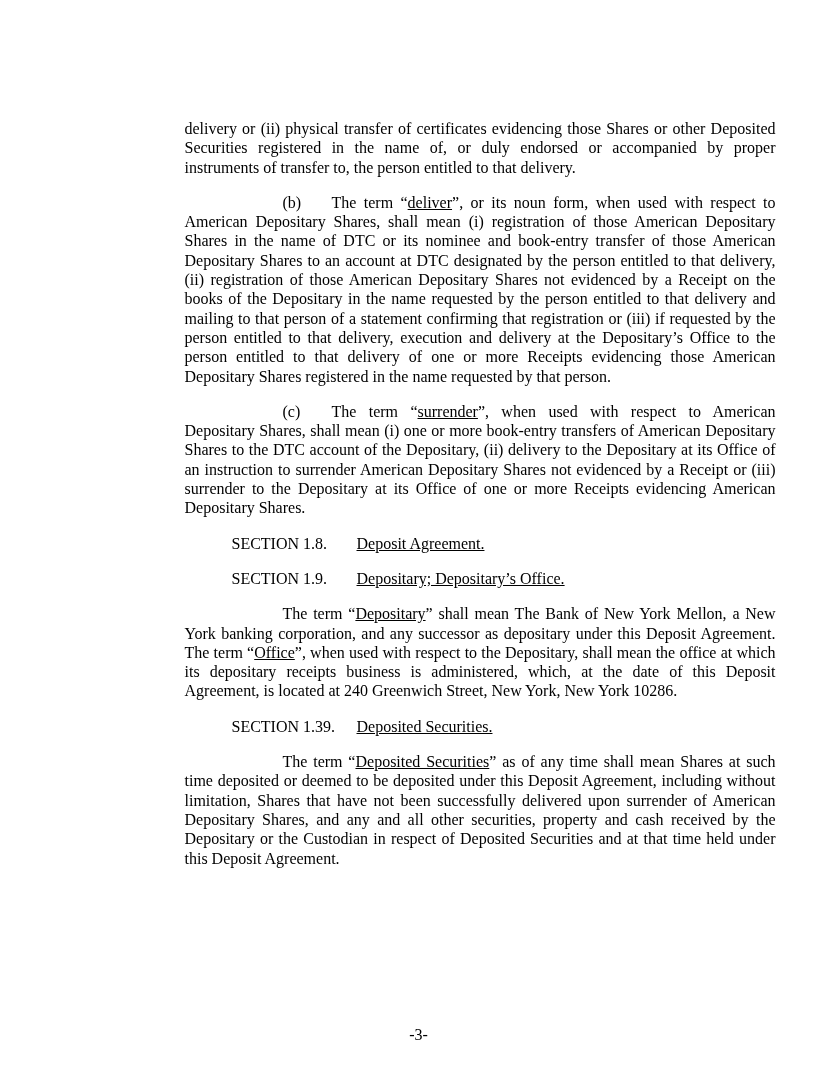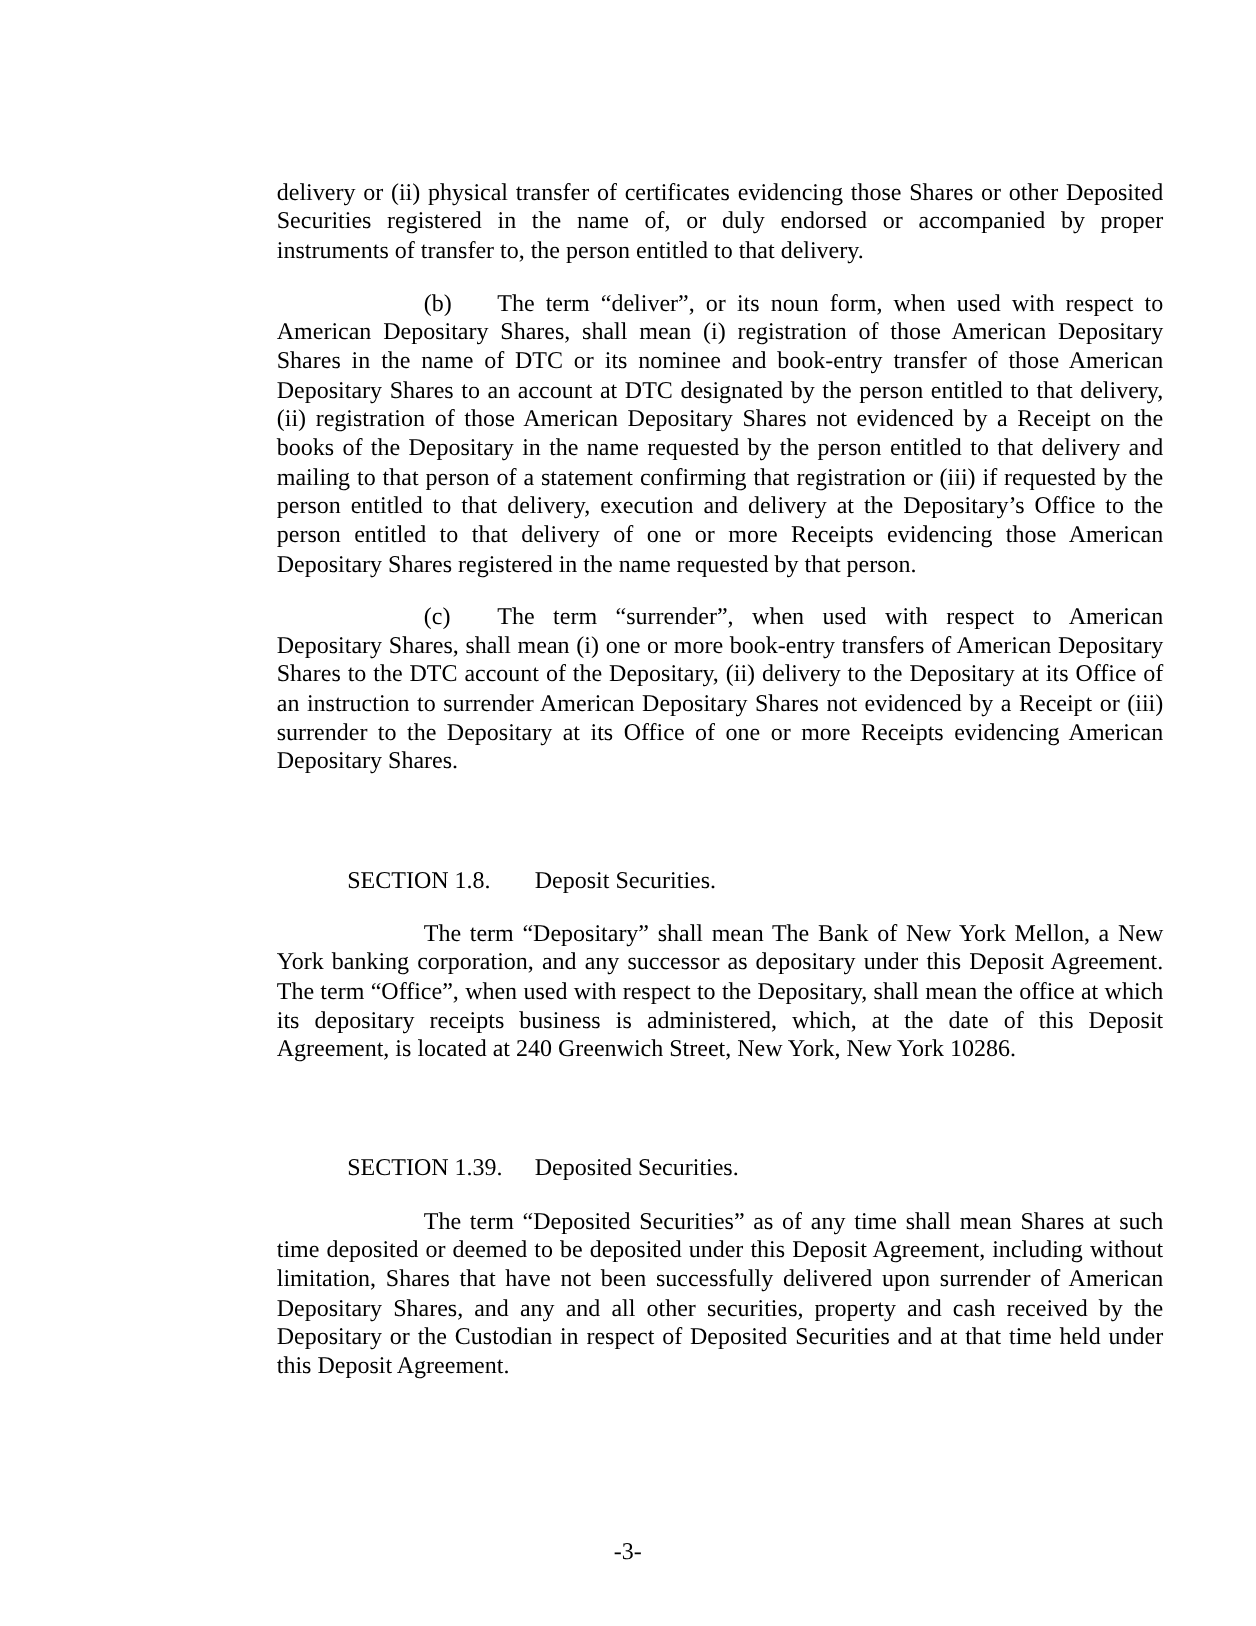--- a/index.html
+++ b/index.html
@@ -33,46 +33,46 @@
   p.para.flush  { text-indent: 0; }
   p.heading {
     margin-left: 47px;
     text-align: left;
     text-indent: 0;
   }
   .section-number {
     display: inline-block;
     width: 125px;
     text-indent: 0;
-    margin-top: 44px;
   }
   .para-label {
     display: inline-block;
     width: 49px;
     text-indent: 0;
   }
-  .underline { }
+  .underline { text-decoration: underline; }
   .footer {
     position: absolute;
     top: 1025px;
     left: 0;
     width: 100%;
     text-align: center;
     font-family: "Liberation Serif", serif;
     font-size: 16px;
     color: #000000;
   }
 </style>
 </head>
 <body>
 
 <div class="page">
   <div class="content">
       <p class="para flush"><span>delivery or (ii) physical transfer of certificates evidencing those Shares or other Deposited Securities registered in the name of, or duly endorsed or accompanied by proper instruments of transfer to, the person entitled to that delivery.</span></p>
       <p class="para indent"><span class="para-label">(b)</span><span>The term “</span><span class="underline">deliver</span><span>”, or its noun form, when used with respect to American Depositary Shares, shall mean (i) registration of those American Depositary Shares in the name of DTC or its nominee and book-entry transfer of those American Depositary Shares to an account at DTC designated by the person entitled to that delivery, (ii) registration of those American Depositary Shares not evidenced by a Receipt on the books of the Depositary in the name requested by the person entitled to that delivery and mailing to that person of a statement confirming that registration or (iii) if requested by the person entitled to that delivery, execution and delivery at the Depositary’s Office to the person entitled to that delivery of one or more Receipts evidencing those American Depositary Shares registered in the name requested by that person.</span></p>
       <p class="para indent"><span class="para-label">(c)</span><span>The term “</span><span class="underline">surrender</span><span>”, when used with respect to American Depositary Shares, shall mean (i) one or more book-entry transfers of American Depositary Shares to the DTC account of the Depositary, (ii) delivery to the Depositary at its Office of an instruction to surrender American Depositary Shares not evidenced by a Receipt or (iii) surrender to the Depositary at its Office of one or more Receipts evidencing American Depositary Shares.</span></p>
-      <p class="heading"><span class="section-number">SECTION 1.8.</span><span class="underline">Deposit Securities.</span></p>
+      <p class="heading"><span class="section-number">SECTION 1.8.</span><span class="underline">Deposit Agreement.</span></p>
+      <p class="heading"><span class="section-number">SECTION 1.9.</span><span class="underline">Depositary; Depositary’s Office.</span></p>
       <p class="para indent"><span>The term “</span><span class="underline">Depositary</span><span>” shall mean The Bank of New York Mellon, a New York banking corporation, and any successor as depositary under this Deposit Agreement. The term “</span><span class="underline">Office</span><span>”, when used with respect to the Depositary, shall mean the office at which its depositary receipts business is administered, which, at the date of this Deposit Agreement, is located at 240 Greenwich Street, New York, New York 10286.</span></p>
       <p class="heading"><span class="section-number">SECTION 1.39.</span><span class="underline">Deposited Securities.</span></p>
       <p class="para indent"><span>The term “</span><span class="underline">Deposited Securities</span><span>” as of any time shall mean Shares at such time deposited or deemed to be deposited under this Deposit Agreement, including without limitation, Shares that have not been successfully delivered upon surrender of American Depositary Shares, and any and all other securities, property and cash received by the Depositary or the Custodian in respect of Deposited Securities and at that time held under this Deposit Agreement.</span></p>
     </div>
   <div class="footer">-3-</div>
 </div>
 
 </body></html>

